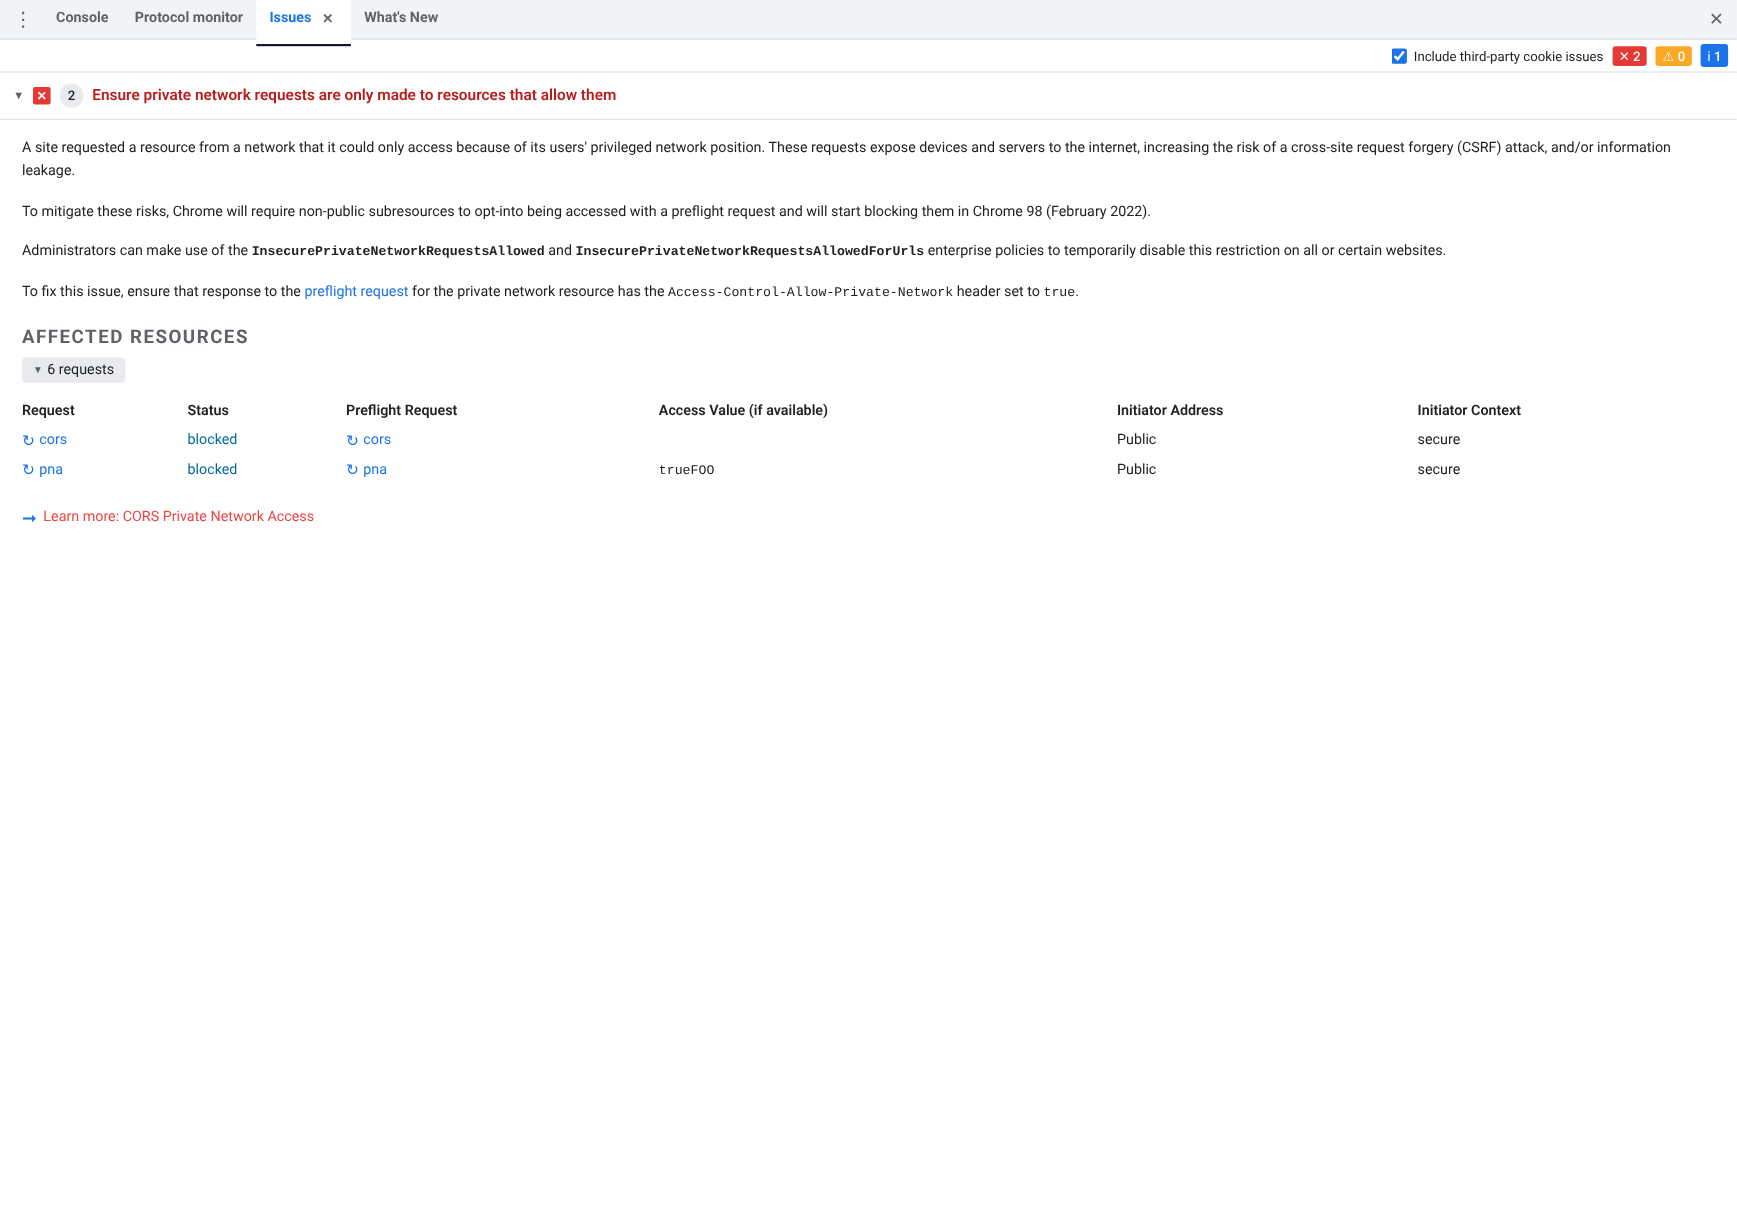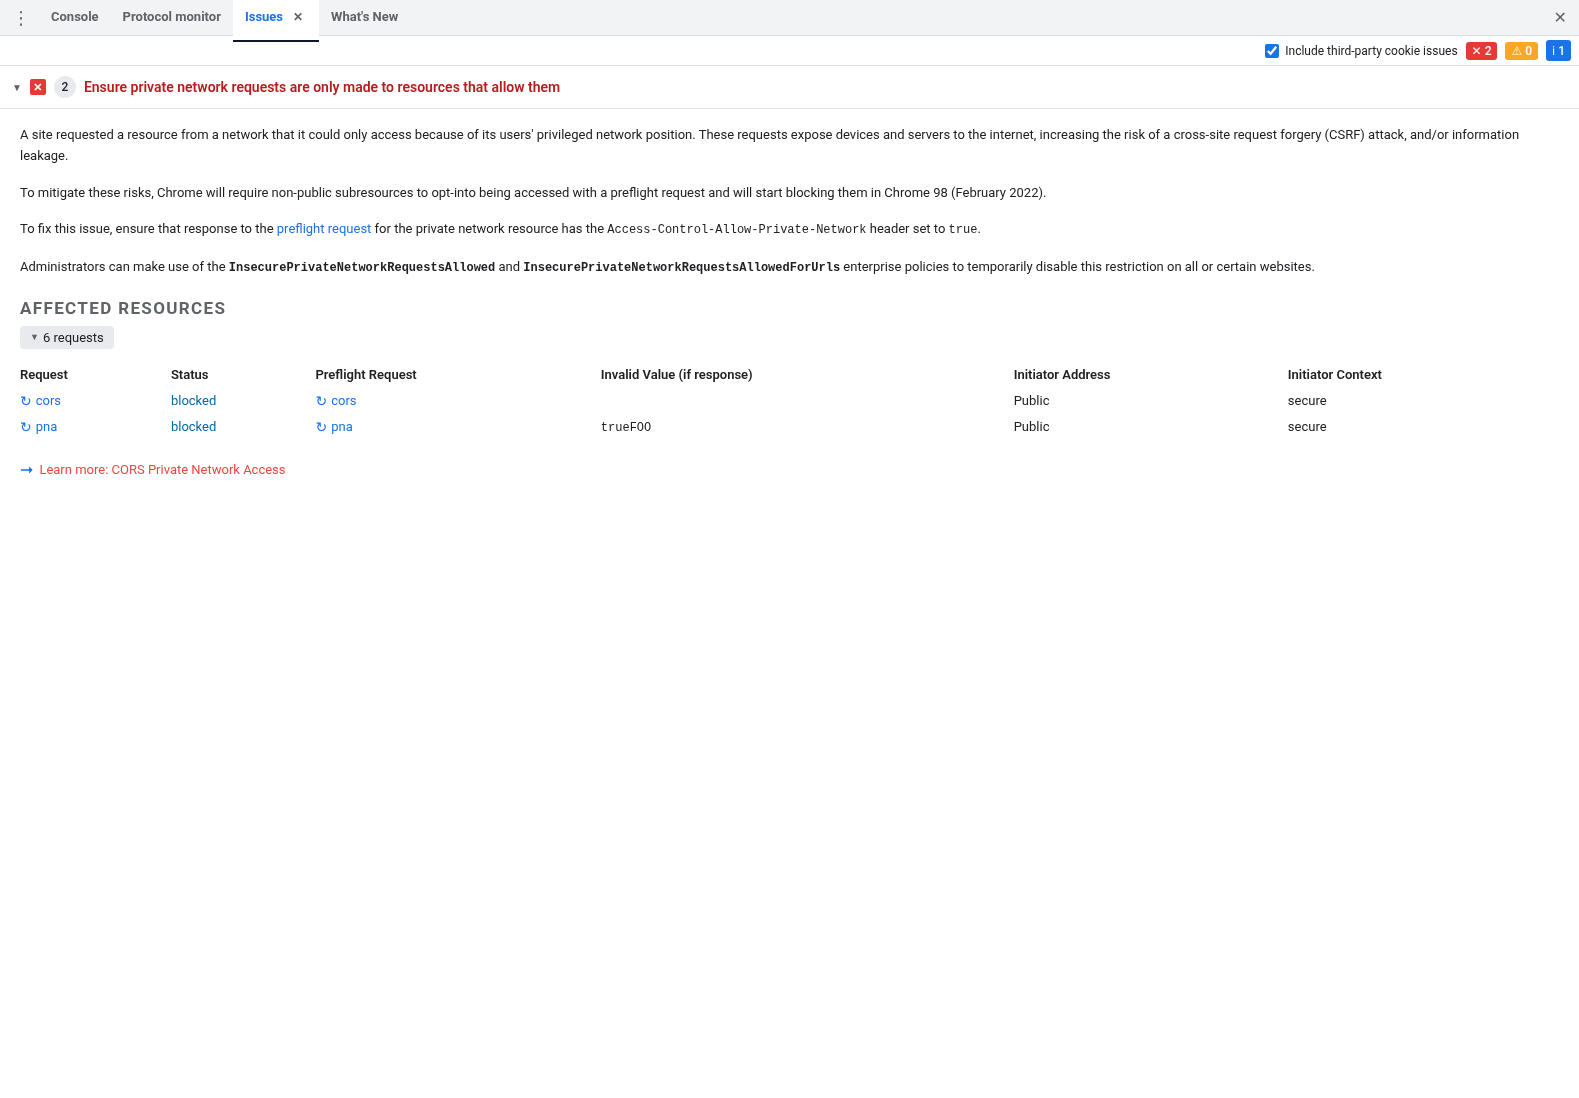--- a/index.html
+++ b/index.html
@@ -317,43 +317,43 @@
   </div>
 
   <div class="issue-body">
     <div class="red-border"></div>
     <div class="issue-content">
 
       <p>A site requested a resource from a network that it could only access because of its users' privileged network position. These requests expose devices and servers to the internet, increasing the risk of a cross-site request forgery (CSRF) attack, and/or information leakage.</p>
 
       <p>To mitigate these risks, Chrome will require non-public subresources to opt-into being accessed with a preflight request and will start blocking them in Chrome 98 (February 2022).</p>
 
+      <p style="margin-top:16px;">
+        <span>Administrators can make use of the </span><code><strong>InsecurePrivateNetworkRequestsAllowed</strong></code><span> and </span><code><strong>InsecurePrivateNetworkRequestsAllowedForUrls</strong></code><span> enterprise policies to temporarily disable this restriction on all or certain websites.</span>
+      </p>
+
       <p>
         <span>To fix this issue, ensure that response to the </span><a class="link" href="#">preflight request</a><span> for the private network resource has the </span><code>Access-Control-Allow-Private-Network</code><span> header set to </span><code>true</code><span>.</span>
-      </p>
-
-      <p style="margin-top:16px;">
-        <span>Administrators can make use of the </span><code><strong>InsecurePrivateNetworkRequestsAllowed</strong></code><span> and </span><code><strong>InsecurePrivateNetworkRequestsAllowedForUrls</strong></code><span> enterprise policies to temporarily disable this restriction on all or certain websites.</span>
       </p>
 
       <div class="affected-resources">
         <div class="affected-label">AFFECTED RESOURCES</div>
         <div class="requests-toggle">
           <span class="chevron-small">▼</span>
           <span>6 requests</span>
         </div>
 
         
         <table class="requests-table">
           <thead>
             <tr>
               <th>Request</th>
               <th>Status</th>
               <th>Preflight Request</th>
-              <th>Invalid Value (if response)</th>
+              <th>Access Value (if available)</th>
               <th>Initiator Address</th>
               <th>Initiator Context</th>
             </tr>
           </thead>
           <tbody id="requests-tbody">
 
           <tr>
                 <td>
                   <a class="request-link" href="#"><span style="font-size:14px;color:#1a73e8;">↻</span> cors</a>
                 </td>

